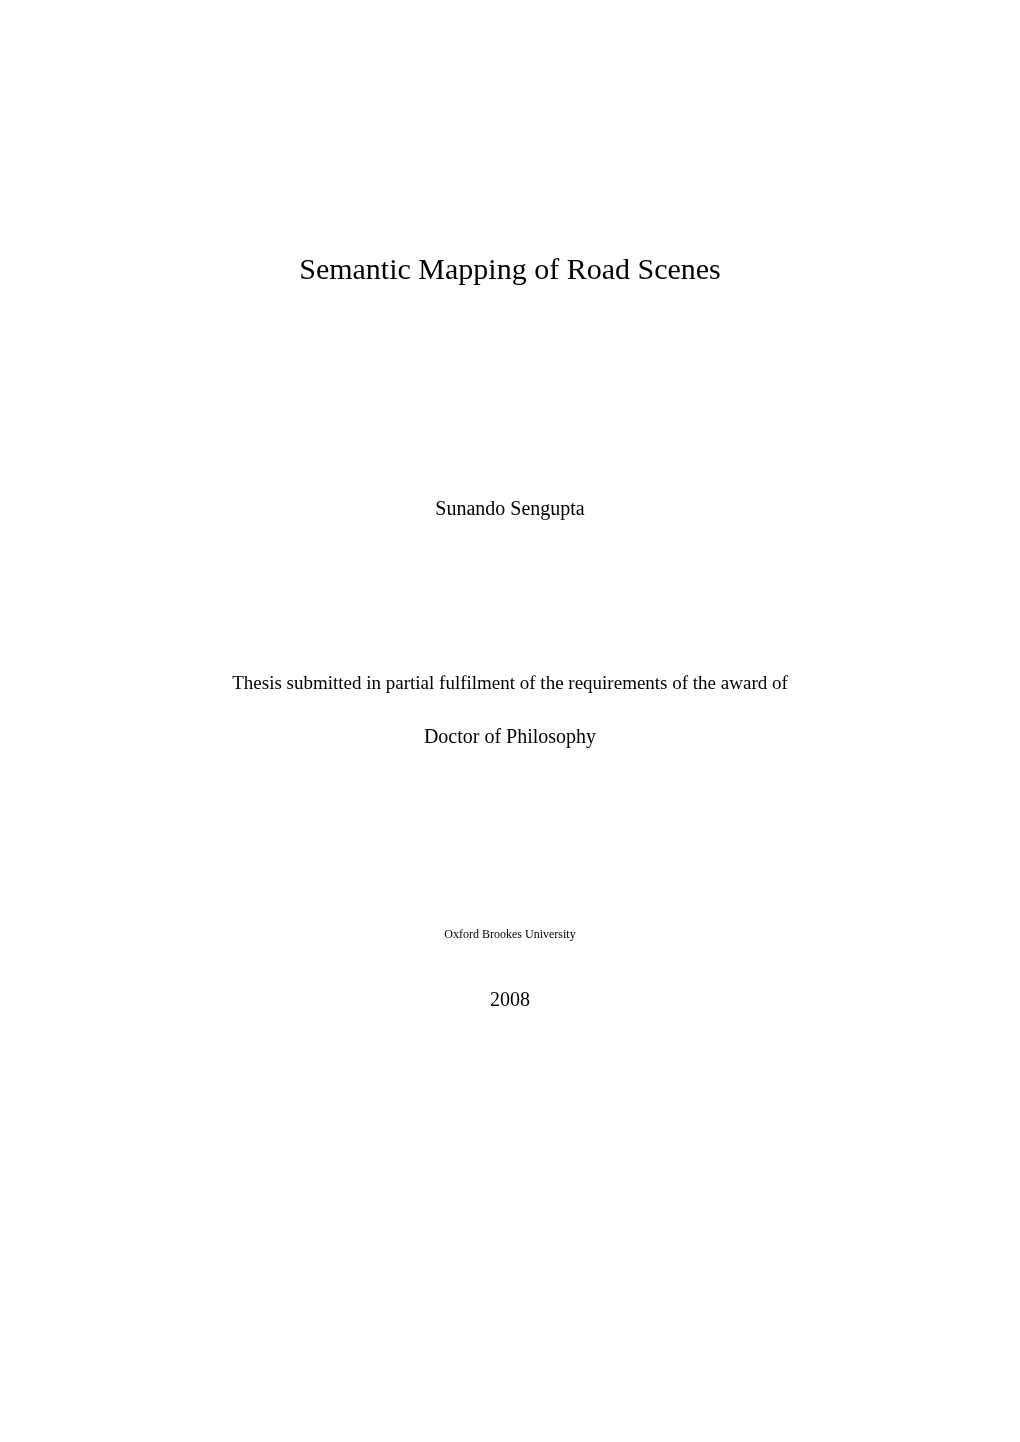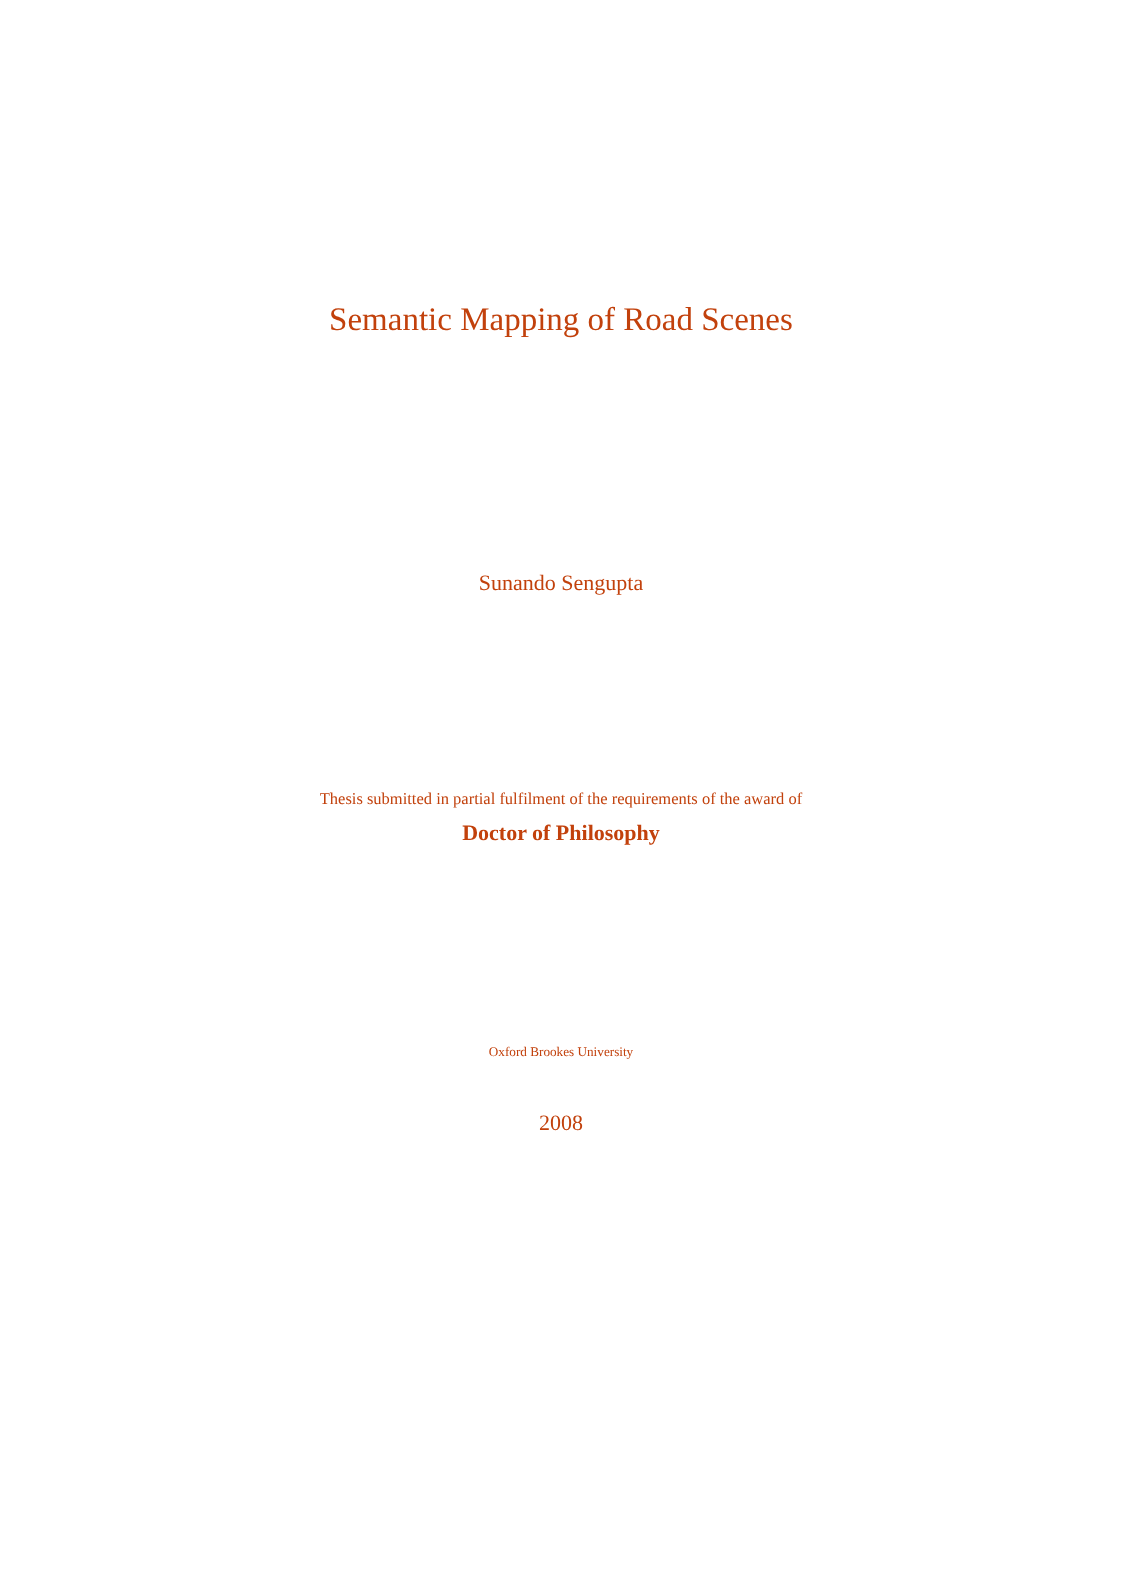--- a/index.html
+++ b/index.html
@@ -6,51 +6,49 @@
     margin: 0;
     padding: 0;
     background: #ffffff;
   }
   .page {
     position: relative;
     width: 1020px;
     height: 1156px;
     background: #ffffff;
     font-family: "Liberation Serif", "DejaVu Serif", serif;
-    color: #c2410c;
+    color: #000000;
     overflow: hidden;
-    margin-top: 22px;
   }
   .line {
     position: absolute;
     left: 0;
     width: 100%;
     text-align: center;
     white-space: nowrap;
   }
   .thesis-title {
     top: 252px;
     font-size: 30px;
     line-height: 1.15;
   }
   .author-name {
     top: 496px;
     font-size: 20px;
     line-height: 1.2;
   }
   .submission-statement {
-    top: 696px;
-    font-size: 15px;
+    top: 672px;
+    font-size: 19px;
     line-height: 1.2;
   }
   .degree-name {
     top: 724px;
     font-size: 20px;
     line-height: 1.2;
-    font-weight: bold;
   }
   .institution-name {
     top: 927px;
     font-size: 12px;
     line-height: 1.2;
   }
   .year-line {
     top: 987px;
     font-size: 20px;
     line-height: 1.2;

